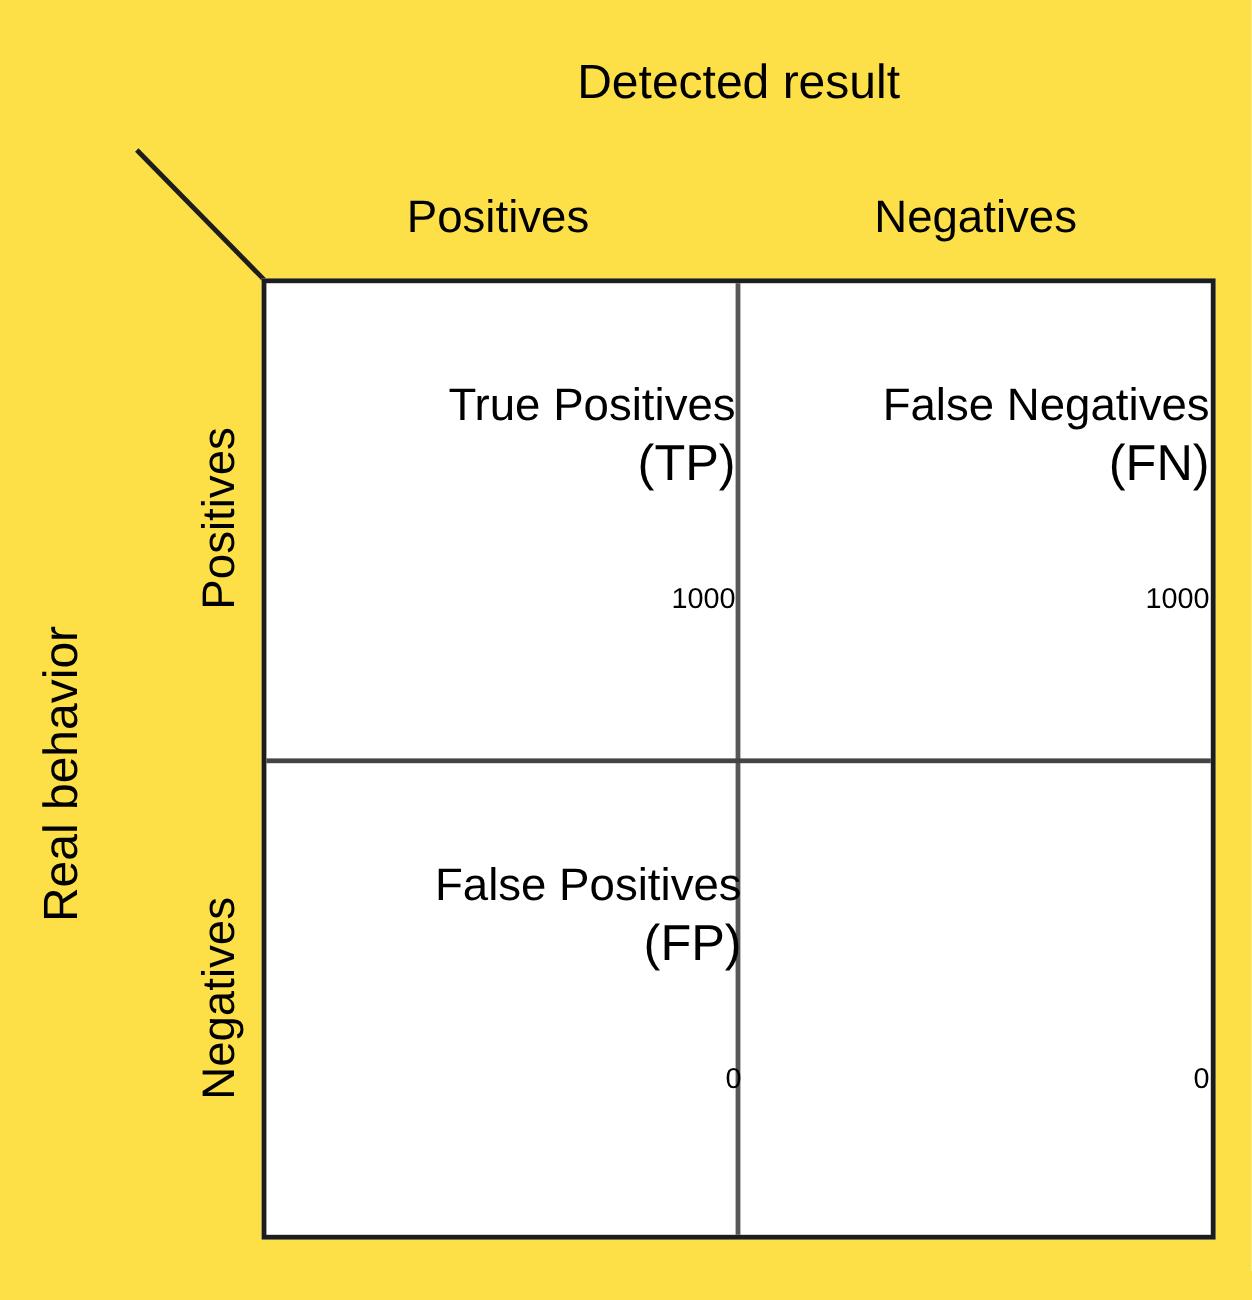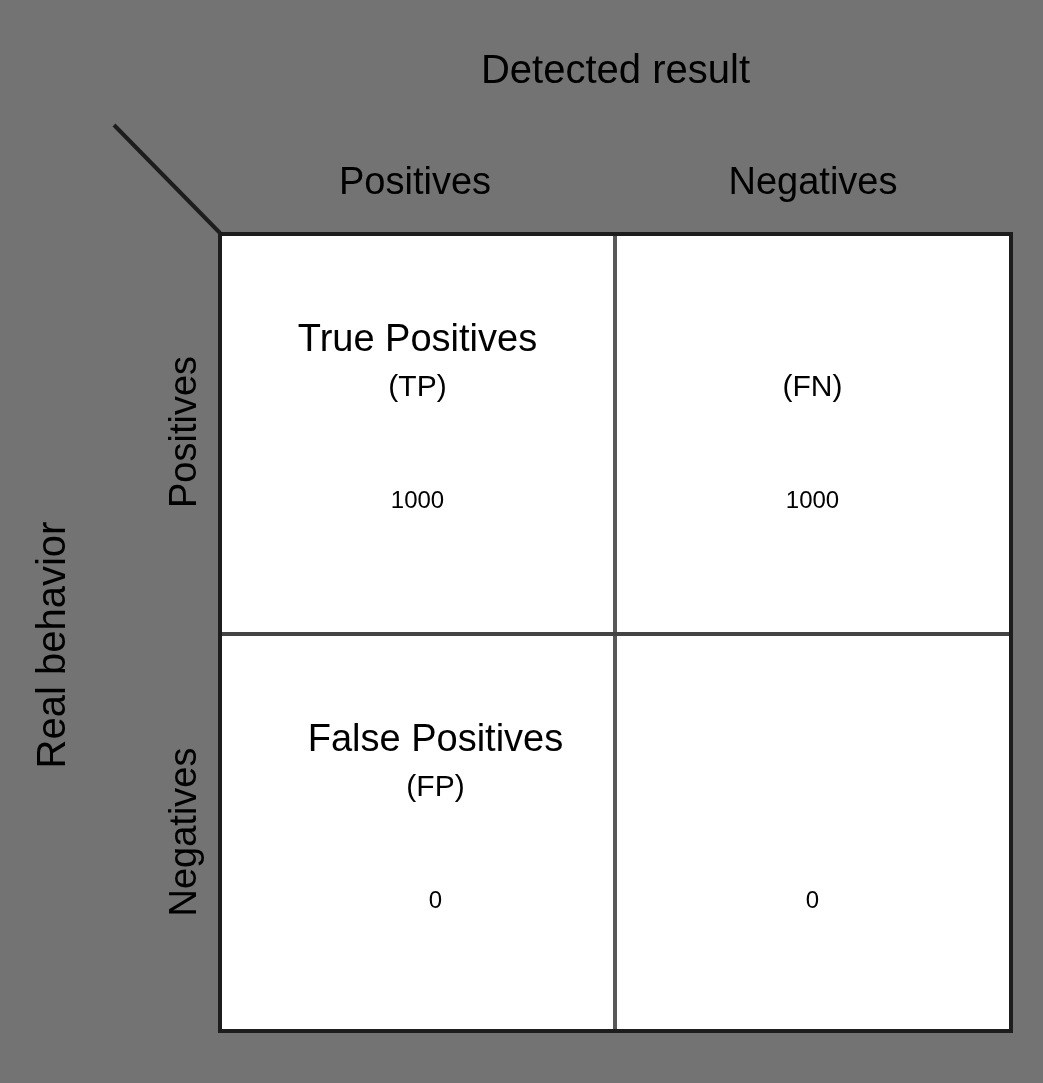--- a/index.html
+++ b/index.html
@@ -12,21 +12,21 @@
     height: 1083px;
     font-family: "Liberation Sans", sans-serif;
     color: #000000;
     overflow: hidden;
   }
 
   #figure {
     position: relative;
     width: 1043px;
     height: 1083px;
-    background: #737373;
+    background: #fde047;
   }
 
   
   .col-axis-title {
     position: absolute;
     left: 218px;
     top: 45px;
     width: 795px;
     text-align: center;
     font-size: 40px;
@@ -122,43 +122,43 @@
     height: 4px;
     background: #444444;
   }
 
   .cell {
     position: absolute;
     width: 391px;
     height: 396px;
     box-sizing: border-box;
     display: block;
-    text-align: center;
+    text-align: right;
   }
   .cell.c00 { left: 0;     top: 0; }
   .cell.c01 { left: 395px; top: 0; }
-  .cell.c10 { left: 18px;     top: 400px; border-radius: 14px; }
+  .cell.c10 { left: 5px;     top: 400px; border-radius: 14px; }
   .cell.c11 { left: 395px; top: 400px; }
 
   .cell-label {
     position: absolute;
     left: 0;
     right: 0;
     top: 78px;
     font-size: 38px;
     line-height: 48px;
     color: #000000;
     white-space: nowrap;
   }
   .cell-abbr {
     position: absolute;
     left: 0;
     right: 0;
     top: 126px;
-    font-size: 30px;
+    font-size: 42px;
     line-height: 48px;
     color: #000000;
     white-space: nowrap;
   }
   .cell-value {
     position: absolute;
     left: 0;
     right: 0;
     top: 240px;
     font-size: 24px;
@@ -194,20 +194,21 @@
       <div class="divider-v"></div>
       <div class="divider-h"></div>
 
       <div class="cell c00">
         <div class="cell-label">True Positives</div>
         <div class="cell-abbr">(TP)</div>
         <div class="cell-value">1000</div>
       </div>
 
       <div class="cell c01">
+        <div class="cell-label">False Negatives</div>
         <div class="cell-abbr">(FN)</div>
         <div class="cell-value">1000</div>
       </div>
 
       <div class="cell c10">
         <div class="cell-label">False Positives</div>
         <div class="cell-abbr">(FP)</div>
         <div class="cell-value">0</div>
       </div>
 

